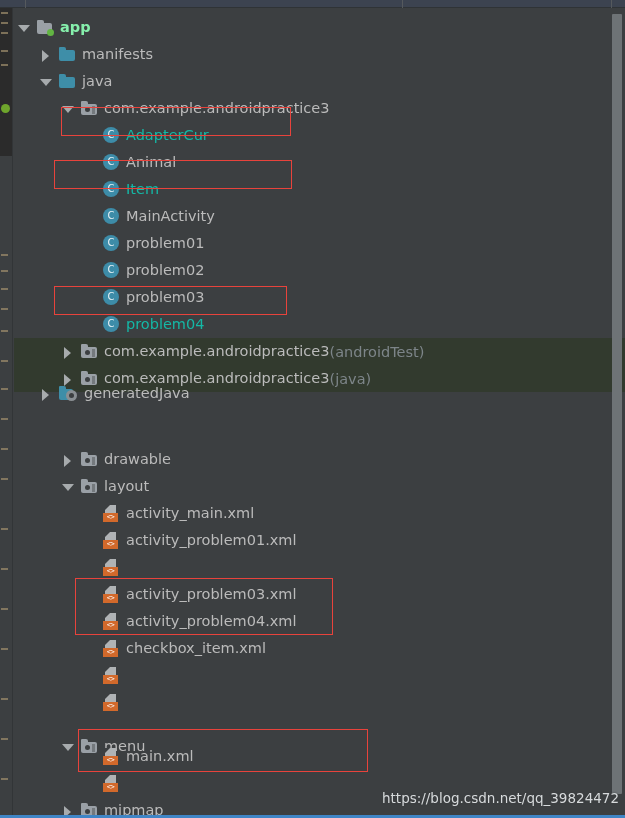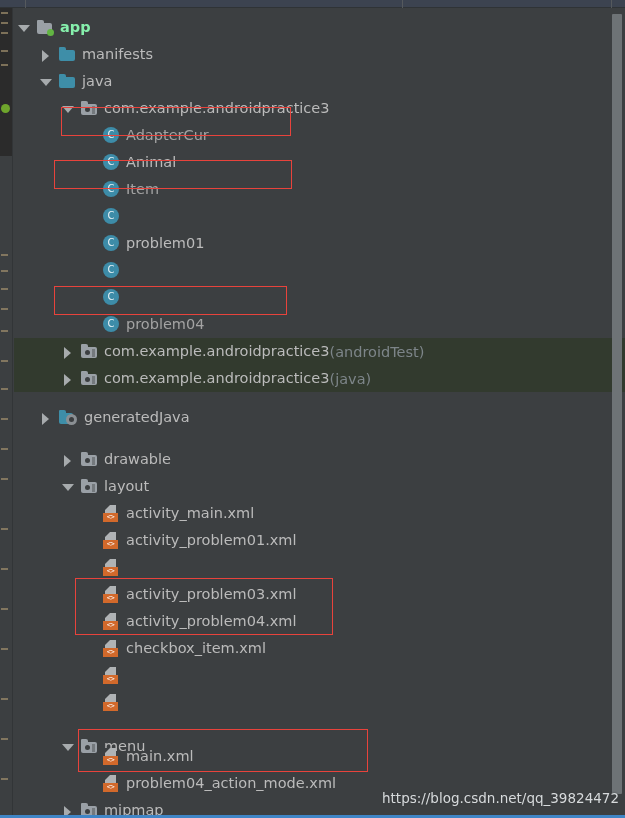--- a/index.html
+++ b/index.html
@@ -229,21 +229,21 @@
     font-size: 10px; line-height: 16px; text-align: center;
     font-family: "DejaVu Sans", "Liberation Sans", sans-serif;
   }
 
   .label {
     font-size: 14.5px;
     color: #bbbbbb;
     line-height: 27px;
   }
   .label.bold { font-weight: bold; color: #86efac; }
-  .label.blue { color: #a3a3a3; }
+  .label.blue { color: #14b8a6; }
   .sfx { color: #7d8589; font-size: 14.5px; }
 
   
   .redbox {
     position: absolute;
     border: 1.5px solid #e8433c;
     pointer-events: none;
     background: transparent;
   }
 
@@ -385,48 +385,51 @@
         <span class="label blue">Item</span>
       </div>
       <div class="row" style="top: 195px;">
         <span style="flex: 0 0 68px;"></span>
         <span class="twisty none"></span>
         <span style="flex: 0 0 6px;"></span>
         <span class="icon ic-class">
           <span class="circ"></span>
           <span class="ltr">C</span>
         </span>
+        <span class="label">MainActivity</span>
       </div>
       <div class="row" style="top: 222px;">
         <span style="flex: 0 0 68px;"></span>
         <span class="twisty none"></span>
         <span style="flex: 0 0 6px;"></span>
         <span class="icon ic-class">
           <span class="circ"></span>
           <span class="ltr">C</span>
         </span>
         <span class="label">problem01</span>
       </div>
       <div class="row" style="top: 249px;">
         <span style="flex: 0 0 68px;"></span>
         <span class="twisty none"></span>
         <span style="flex: 0 0 6px;"></span>
         <span class="icon ic-class">
           <span class="circ"></span>
           <span class="ltr">C</span>
         </span>
+        <span class="label">problem02</span>
       </div>
       <div class="row" style="top: 276px;">
         <span style="flex: 0 0 68px;"></span>
         <span class="twisty none"></span>
         <span style="flex: 0 0 6px;"></span>
         <span class="icon ic-class">
           <span class="circ"></span>
           <span class="ltr">C</span>
         </span>
+        <span class="label">problem03</span>
       </div>
       <div class="row" style="top: 303px;">
         <span style="flex: 0 0 68px;"></span>
         <span class="twisty none"></span>
         <span style="flex: 0 0 6px;"></span>
         <span class="icon ic-class">
           <span class="circ"></span>
           <span class="ltr">C</span>
         </span>
         <span class="label blue">problem04</span>
@@ -450,21 +453,21 @@
         <span style="flex: 0 0 6px;"></span>
         <span class="icon ic-pkg">
           <span class="tab"></span>
           <span class="body"></span>
           <span class="pin"></span>
           <span class="bar"></span>
         </span>
         <span class="label">com.example.androidpractice3</span>
         <span class="sfx"> (java)</span>
       </div>
-      <div class="row" style="top: 396px; text-align: center;">
+      <div class="row" style="top: 372px; text-align: center;">
         <span style="flex: 0 0 24px;"></span>
         <span class="twisty right"></span>
         <span style="flex: 0 0 6px;"></span>
         <span class="icon ic-gen">
           <span class="tab"></span>
           <span class="body"></span>
           <span class="gear"></span>
           <span class="gearc"></span>
         </span>
         <span class="label">generatedJava</span>
@@ -603,21 +606,20 @@
       </div>
       <div class="row" style="top: 762px;">
         <span style="flex: 0 0 68px;"></span>
         <span class="twisty none"></span>
         <span style="flex: 0 0 6px;"></span>
         <span class="icon ic-xml">
           <span class="page"></span>
           <span class="fold"></span>
           <span class="badge">&lt;&gt;</span>
         </span>
-        <span class="label">problem04_action_mode.xml</span>
       </div>
       <div class="row" style="top: 789px;">
         <span style="flex: 0 0 46px;"></span>
         <span class="twisty right"></span>
         <span style="flex: 0 0 6px;"></span>
         <span class="icon ic-pkg">
           <span class="tab"></span>
           <span class="body"></span>
           <span class="pin"></span>
           <span class="bar"></span>

